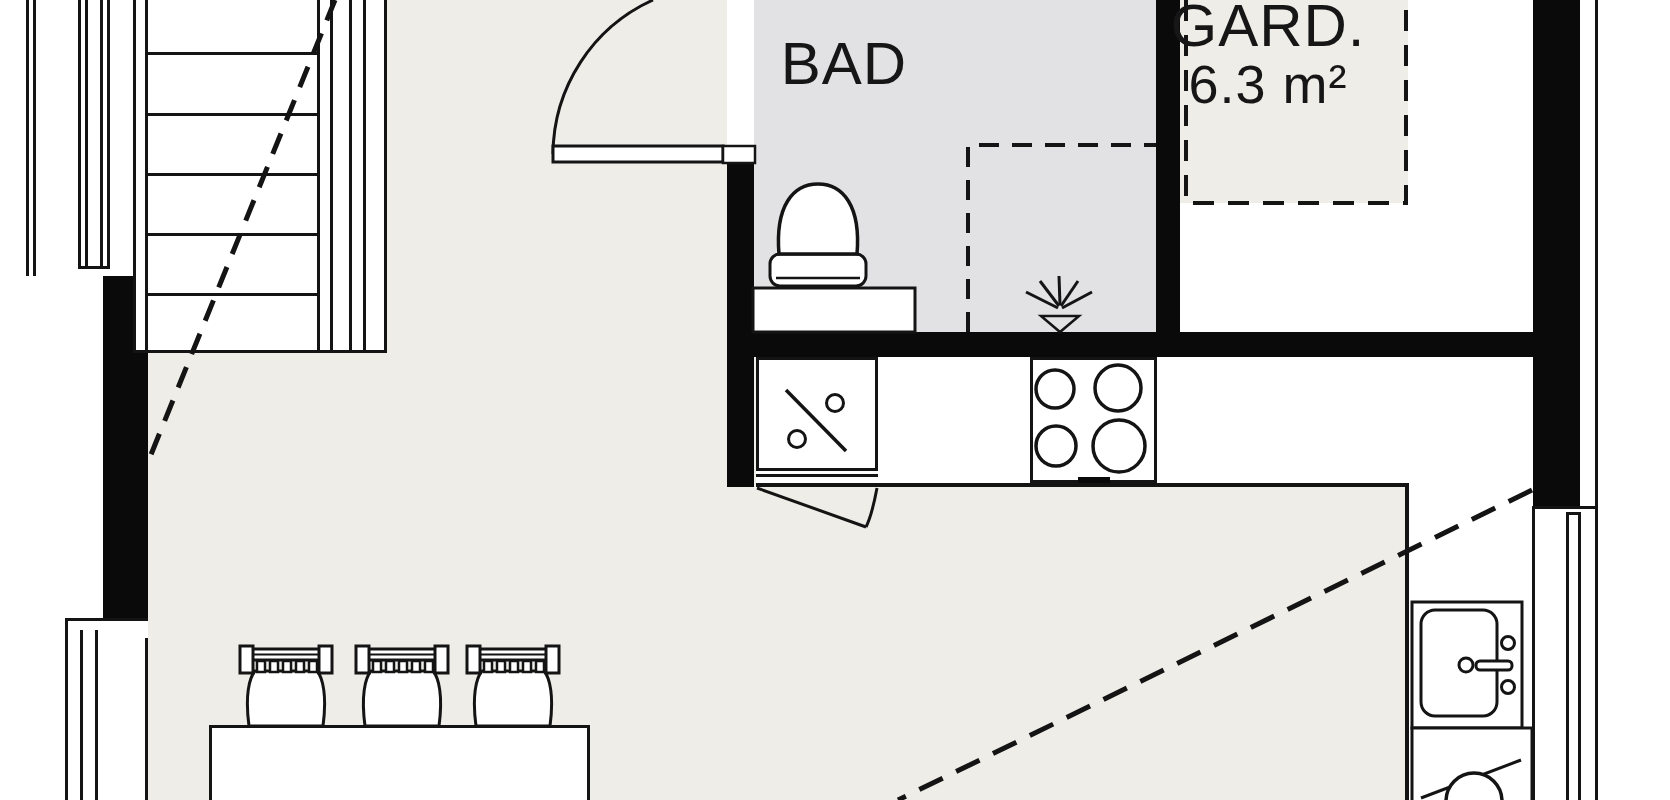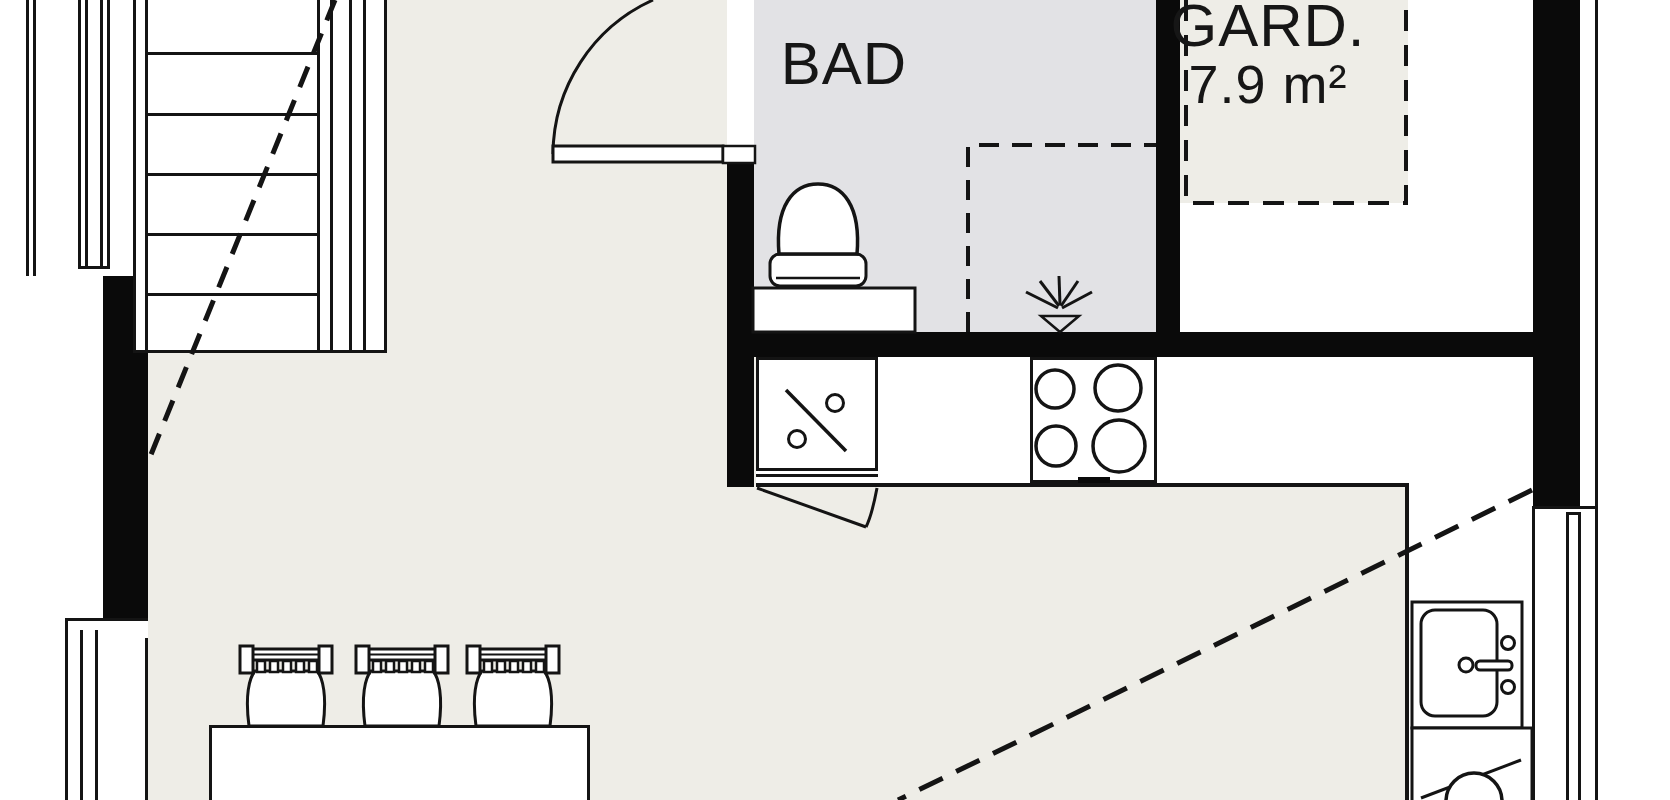--- a/index.html
+++ b/index.html
@@ -192,14 +192,14 @@
           <rect x="497" y="661" width="8" height="11" fill="#ffffff" stroke="#141414" stroke-width="2.5"></rect>
           <rect x="510" y="661" width="8" height="11" fill="#ffffff" stroke="#141414" stroke-width="2.5"></rect>
           <rect x="523" y="661" width="8" height="11" fill="#ffffff" stroke="#141414" stroke-width="2.5"></rect>
           <rect x="536" y="661" width="8" height="11" fill="#ffffff" stroke="#141414" stroke-width="2.5"></rect>
         </g>
       </g>
   </svg>
 
   <div class="roomlabel" style="left:832px;top:32px;font-size:60px;margin-left:12px;">BAD</div>
   <div class="roomlabel" style="left:1268px;top:-6px;font-size:60px;">GARD.</div>
-  <div class="roomlabel" style="left:1268px;top:56px;font-size:54px;">7.9 m²</div>
+  <div class="roomlabel" style="left:1268px;top:56px;font-size:54px;">6.3 m²</div>
 </div>
 
 </body></html>

